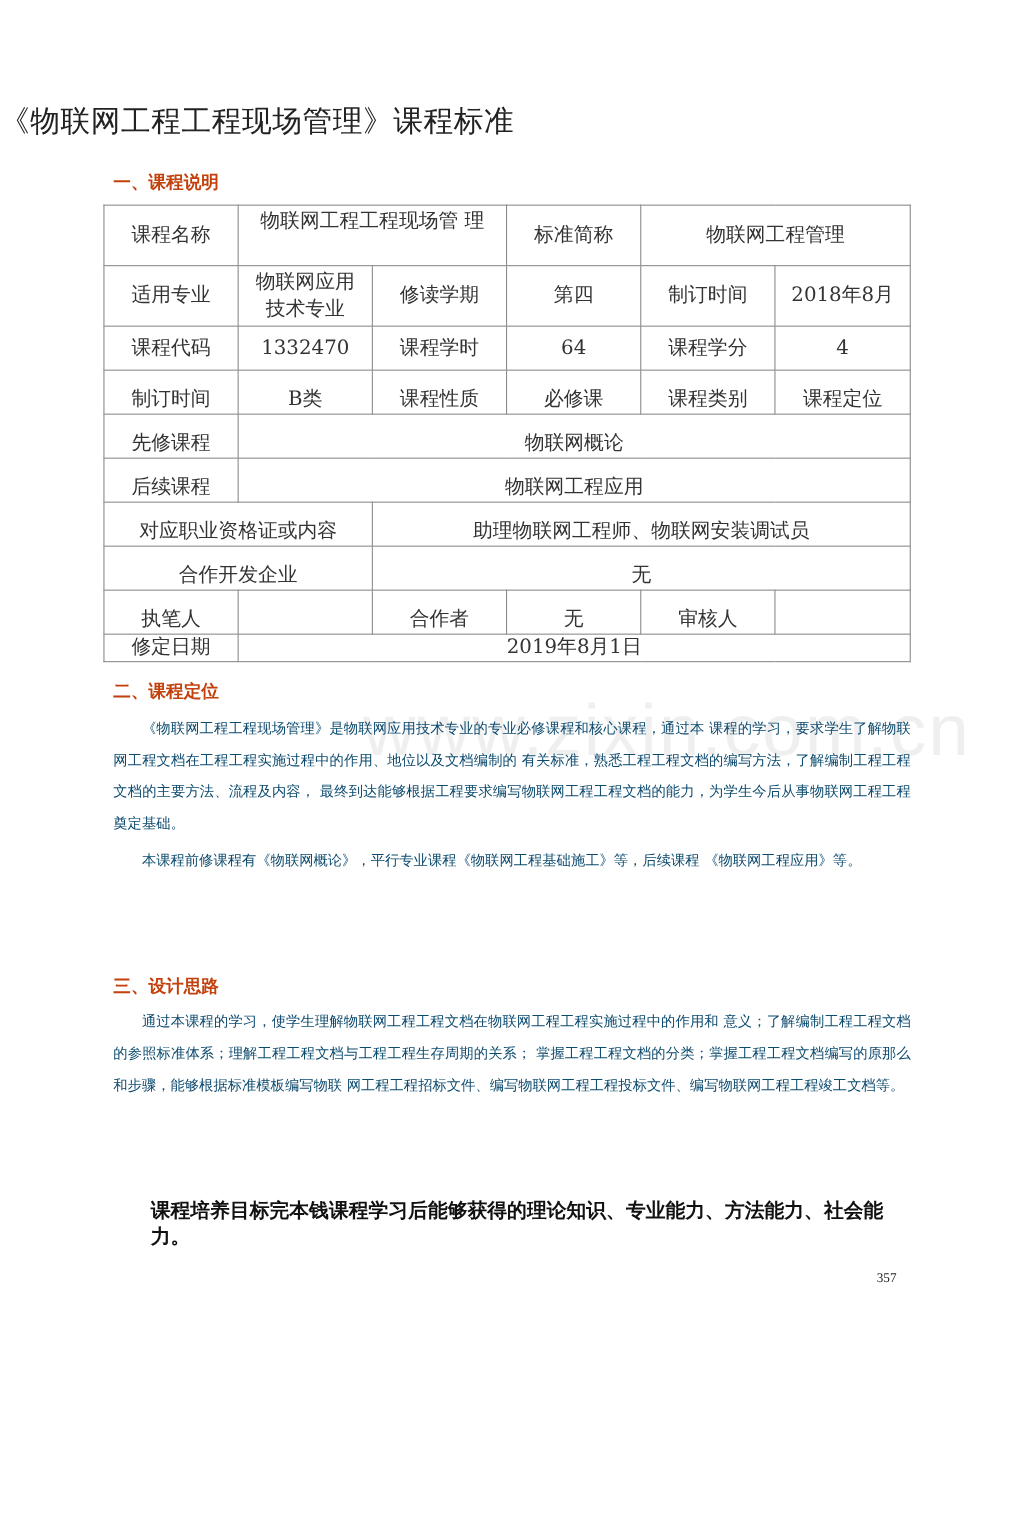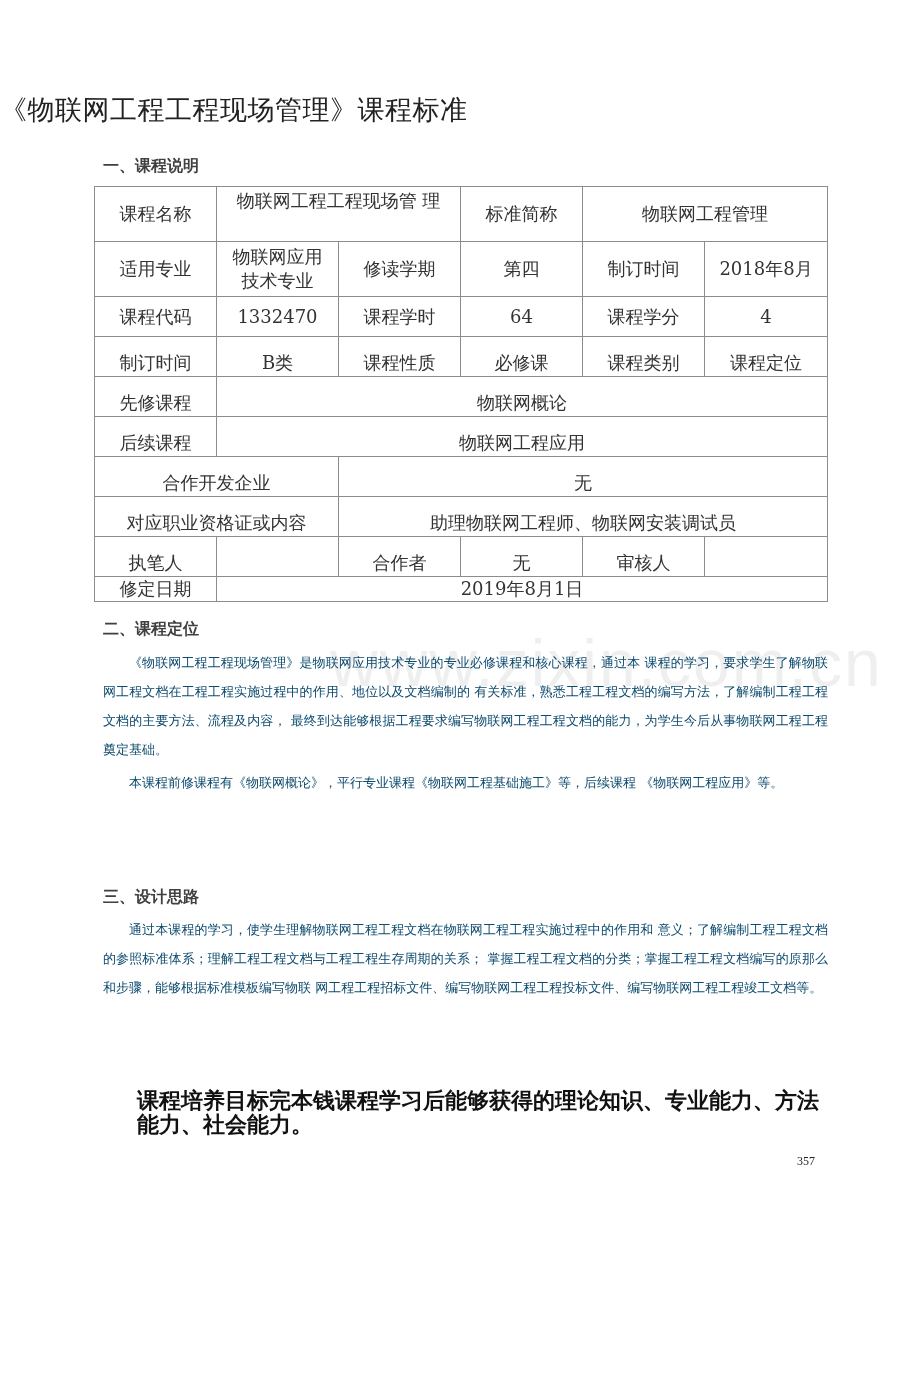--- a/index.html
+++ b/index.html
@@ -7,41 +7,41 @@
     width: 920px; height: 1375px; position: relative; overflow: hidden;
     font-family: "DejaVu Serif", "Liberation Serif", serif; color: #222;
   }
   .title {
     position: absolute; left: 0; width: 920px; top: 92px; 
     font-size: 27px; font-weight: normal; letter-spacing: 0.5px; color: #222;
   }
   .h-sec {
     position: absolute; left: 103px;
     font-family: "DejaVu Sans", "Liberation Sans", sans-serif;
-    font-size: 16px; font-weight: bold; color: #404040;
+    font-size: 16px; font-weight: bold; color: #c2410c;
   }
   table.info {
     position: absolute; left: 94px; top: 186px;
     border-collapse: collapse; table-layout: fixed; width: 733px;
   }
   table.info td {
     border: 1px solid #8c8c8c; text-align: center; vertical-align: middle;
     font-size: 18px; color: #333; padding: 0; overflow: hidden; line-height: 24px;
   }
   table.info td.top { vertical-align: top; padding-top: 2px; }
   table.info td.bottom { vertical-align: bottom; padding-bottom: 1px; }
   .para {
     position: absolute; left: 103px; width: 725px;
     font-size: 13px; line-height: 29px; color: #0c4a6e; text-align: justify;
   }
   .para p { margin: 0; text-indent: 2em; }
   .goal {
     position: absolute; left: 137px; top: 1089px; width: 695px;
     font-family: "DejaVu Sans", "Liberation Sans", sans-serif;
-    font-size: 22px; font-weight: bold; line-height: 24px; color: #111;
+    font-size: 18px; font-weight: bold; line-height: 24px; color: #111;
   }
   .page-num {
     position: absolute; left: 797px; top: 1154px;
     font-family: Liberation Serif, serif; font-size: 12px; color: #222;
   }
   .watermark {
     position: absolute; left: 330px; top: 625px;
     font-family: "Liberation Sans", sans-serif; font-size: 66px;
     color: rgba(180,180,180,0.22); letter-spacing: 2px; pointer-events: none;
   }
@@ -97,26 +97,26 @@
   </tr>
   <tr style="height:40px">
     <td class="bottom">先修课程</td>
     <td colspan="5" class="bottom">物联网概论</td>
   </tr>
   <tr style="height:40px">
     <td class="bottom">后续课程</td>
     <td colspan="5" class="bottom">物联网工程应用</td>
   </tr>
   <tr style="height:40px">
+    <td colspan="2" class="bottom">对应职业资格证或内容</td>
+    <td colspan="4" class="bottom">助理物联网工程师、物联网安装调试员</td>
+  </tr>
+  <tr style="height:40px">
     <td colspan="2" class="bottom">合作开发企业</td>
     <td colspan="4" class="bottom">无</td>
-  </tr>
-  <tr style="height:40px">
-    <td colspan="2" class="bottom">对应职业资格证或内容</td>
-    <td colspan="4" class="bottom">助理物联网工程师、物联网安装调试员</td>
   </tr>
   <tr style="height:40px">
     <td class="bottom">执笔人</td>
     <td class="bottom"></td>
     <td class="bottom">合作者</td>
     <td class="bottom">无</td>
     <td class="bottom">审核人</td>
     <td class="bottom"></td>
   </tr>
   <tr style="height:21px">

